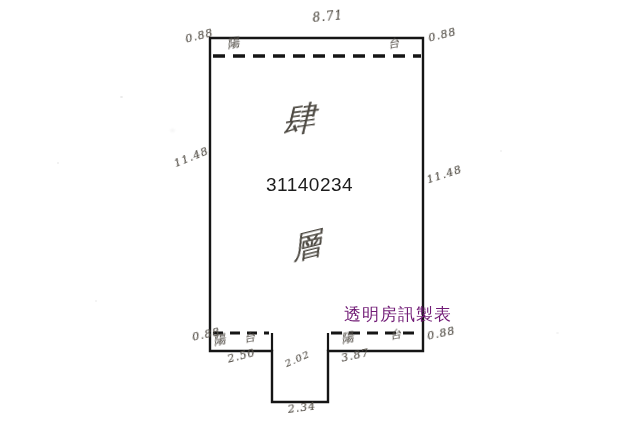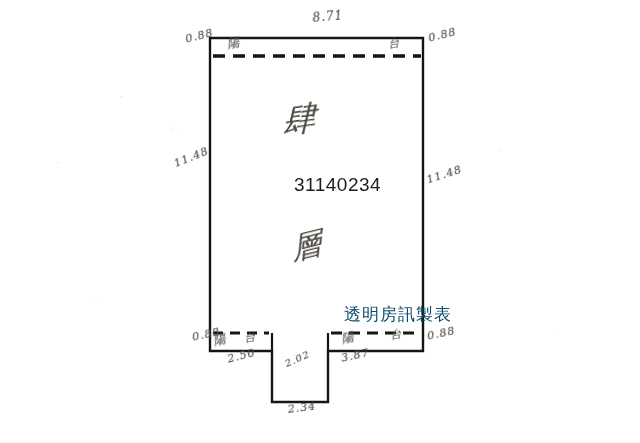--- a/index.html
+++ b/index.html
@@ -6,22 +6,22 @@
   .canvas{
     position:relative;width:640px;height:443px;background:#ffffff;overflow:hidden;
     font-family:"Liberation Sans",sans-serif;
   }
   .plan-svg{position:absolute;left:0;top:0;}
   
   .printed{
     position:absolute;color:#1c1c1c;font-family:"Liberation Sans",sans-serif;
     white-space:nowrap;letter-spacing:0.5px;
   }
-  .id-block{left:266px;top:174px;font-size:19px;line-height:21px;margin-left:28px;}
-  .credit{left:344px;top:303px;font-size:17px;color:#0c4a6e;letter-spacing:1px;}
+  .id-block{left:266px;top:174px;font-size:19px;line-height:21px;}
+  .credit{left:344px;top:303px;font-size:17px;color:#701a75;letter-spacing:1px;}
   
   .hand{
     position:absolute;color:#555048;font-family:"DejaVu Serif",serif;font-style:italic;
     white-space:nowrap;text-shadow:0 0 0.6px rgba(90,85,80,0.55);
     transform-origin:left top;filter:blur(0.2px);
   }
   .dim{font-size:11px;letter-spacing:1px;}
   .dim-top{left:312px;top:11px;font-size:12px;transform:rotate(-5deg);}
   .dim-088-tl{left:184px;top:33px;transform:rotate(-14deg);}
   .dim-088-tr{left:427px;top:32px;transform:rotate(-14deg);}

